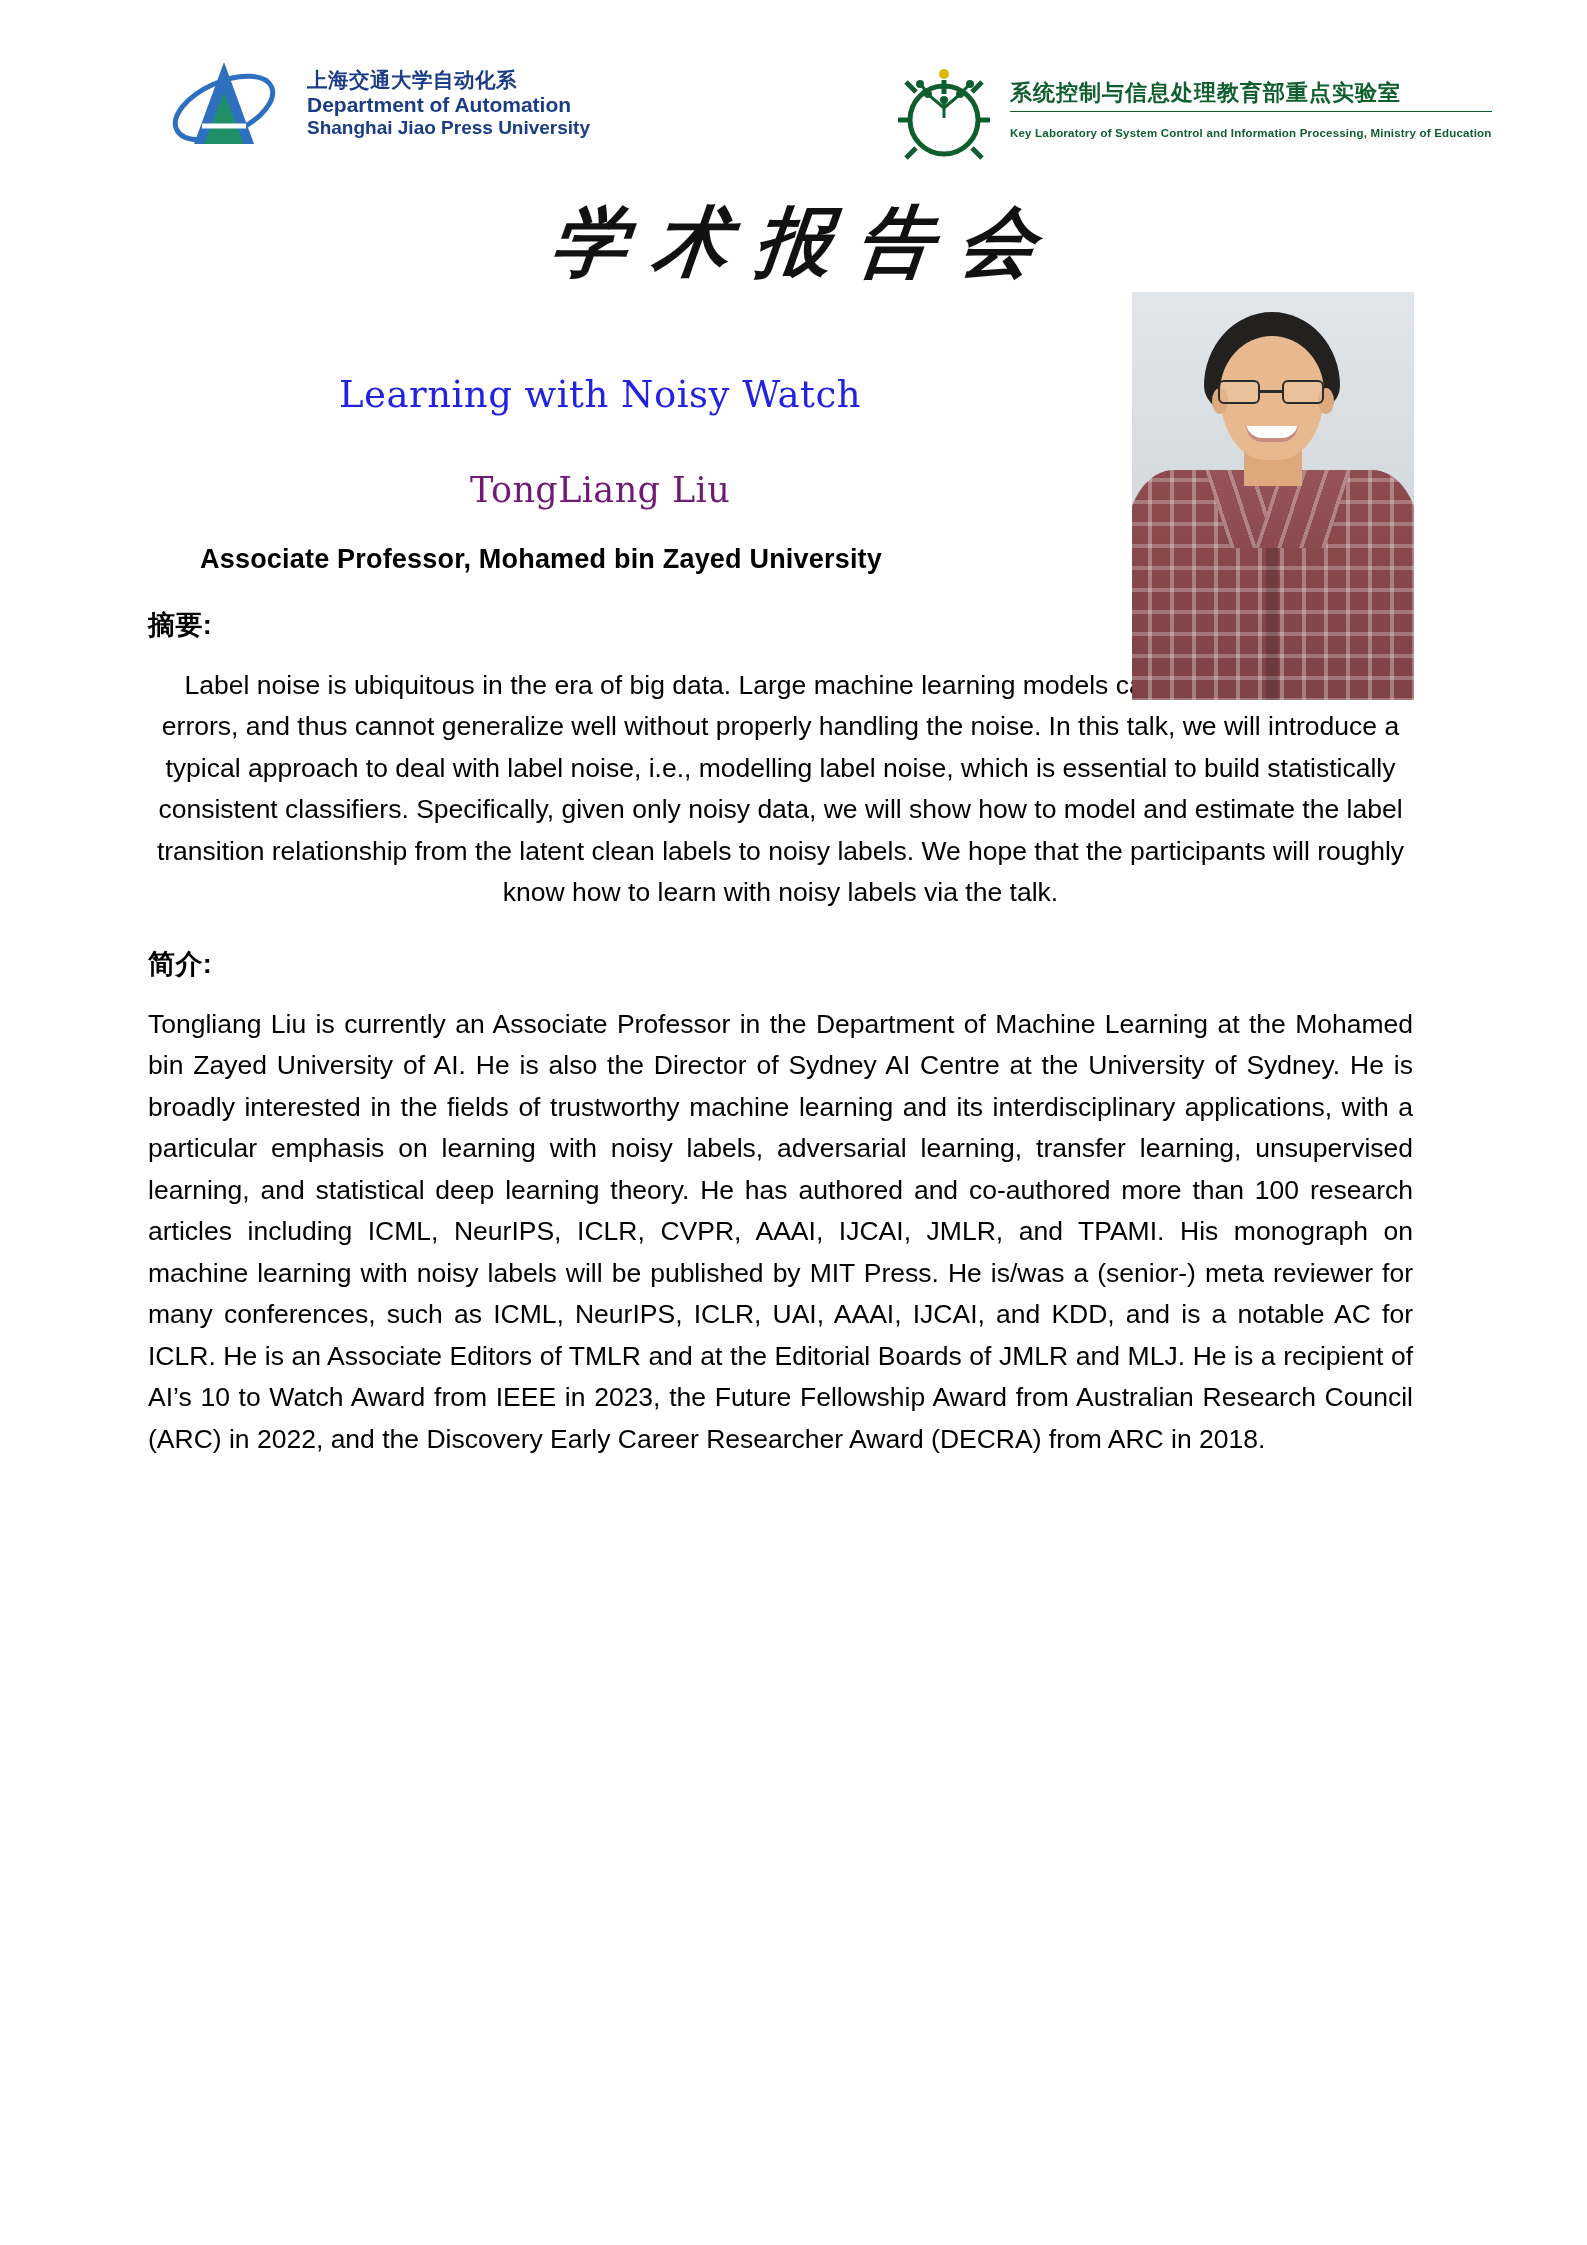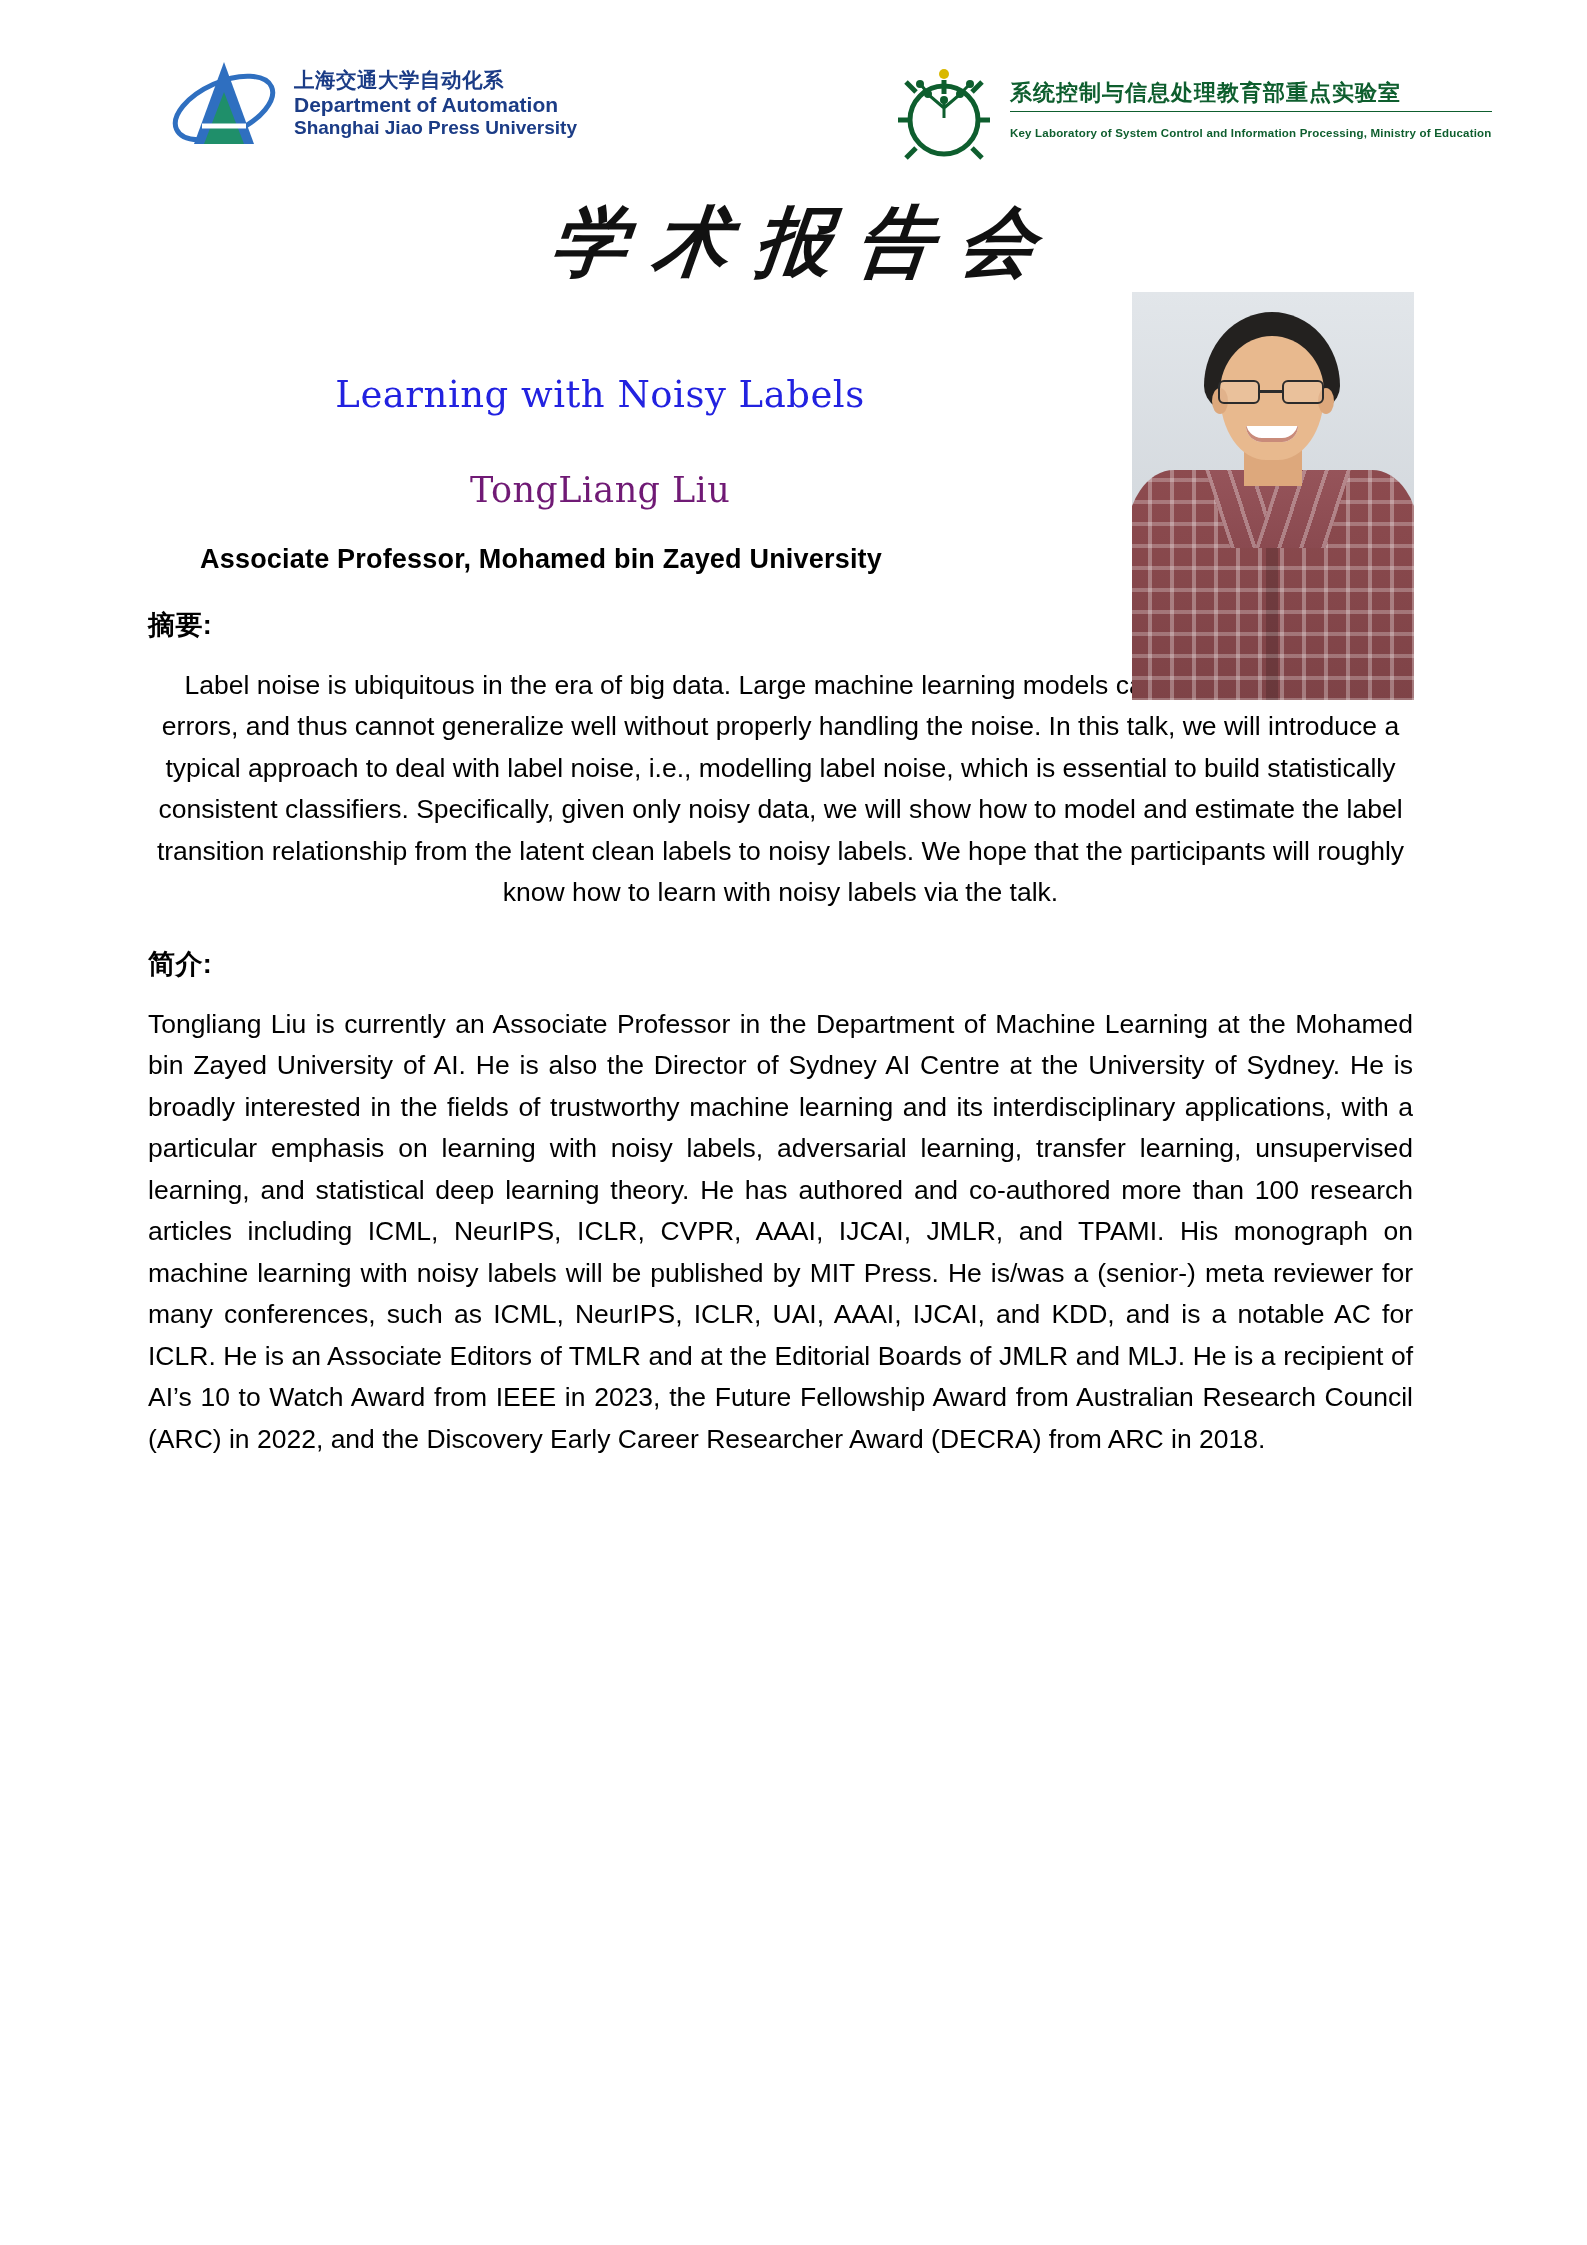--- a/index.html
+++ b/index.html
@@ -34,20 +34,21 @@
     gap: 14px;
   }
   .logo-left-mark {
     width: 112px;
     height: 112px;
     position: relative;
     flex: 0 0 auto;
   }
   .logo-left-text {
     line-height: 1.18;
+    margin-left: 13px;
   }
   .logo-left-text .cn {
     font-size: 20.5px;
     color: #1b3c86;
     font-weight: bold;
     letter-spacing: 0.5px;
   }
   .logo-left-text .en1 {
     font-size: 21px;
     color: #1b3c86;
@@ -329,21 +330,21 @@
     <div class="ear-r"></div>
     <div class="mouth"></div>
     <div class="glasses">
       <div class="lens l"></div>
       <div class="bridge"></div>
       <div class="lens r"></div>
     </div>
   </div>
 
   <div class="talk-block">
-    <div class="talk-title">Learning with Noisy Labels</div>
+    <div class="talk-title">Learning with Noisy Watch</div>
     <div class="speaker-name">TongLiang Liu</div>
     <div class="speaker-affil">Associate Professor, Mohamed bin Zayed University</div>
   </div>
 
   <div class="section">
     <div class="section-heading">摘要:</div>
     <div class="para abstract">Label noise is ubiquitous in the era of big data. Large machine learning models can easily overfit label errors, and thus cannot generalize well without properly handling the noise. In this talk, we will introduce a typical approach to deal with label noise, i.e., modelling label noise, which is essential to build statistically consistent classifiers. Specifically, given only noisy data, we will show how to model and estimate the label transition relationship from the latent clean labels to noisy labels. We hope that the participants will roughly know how to learn with noisy labels via the talk.</div>
   </div>
 
   <div class="section">

